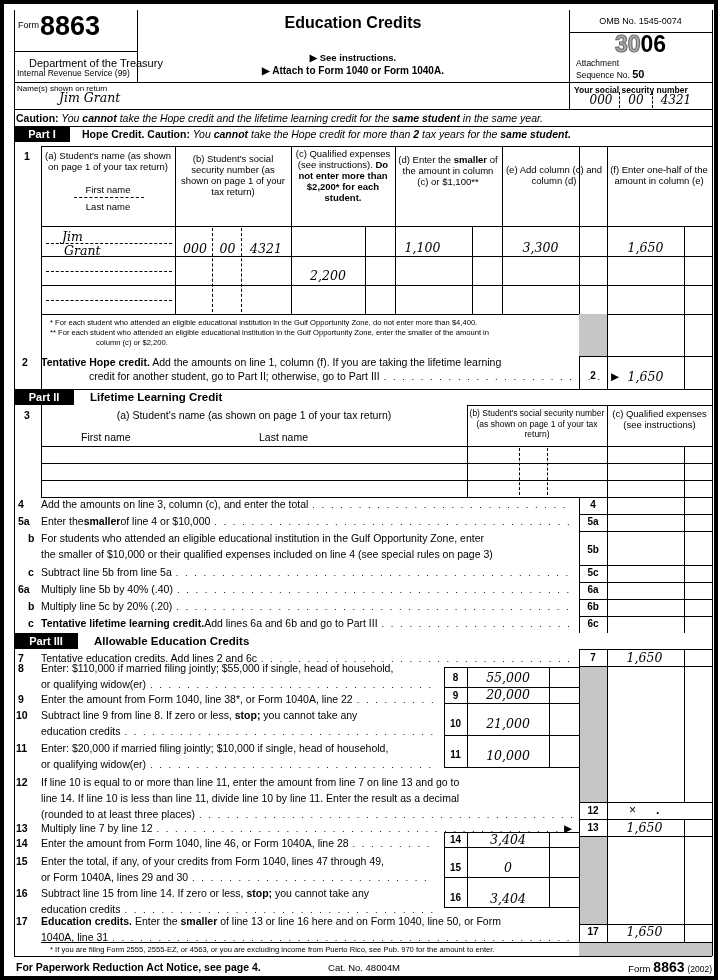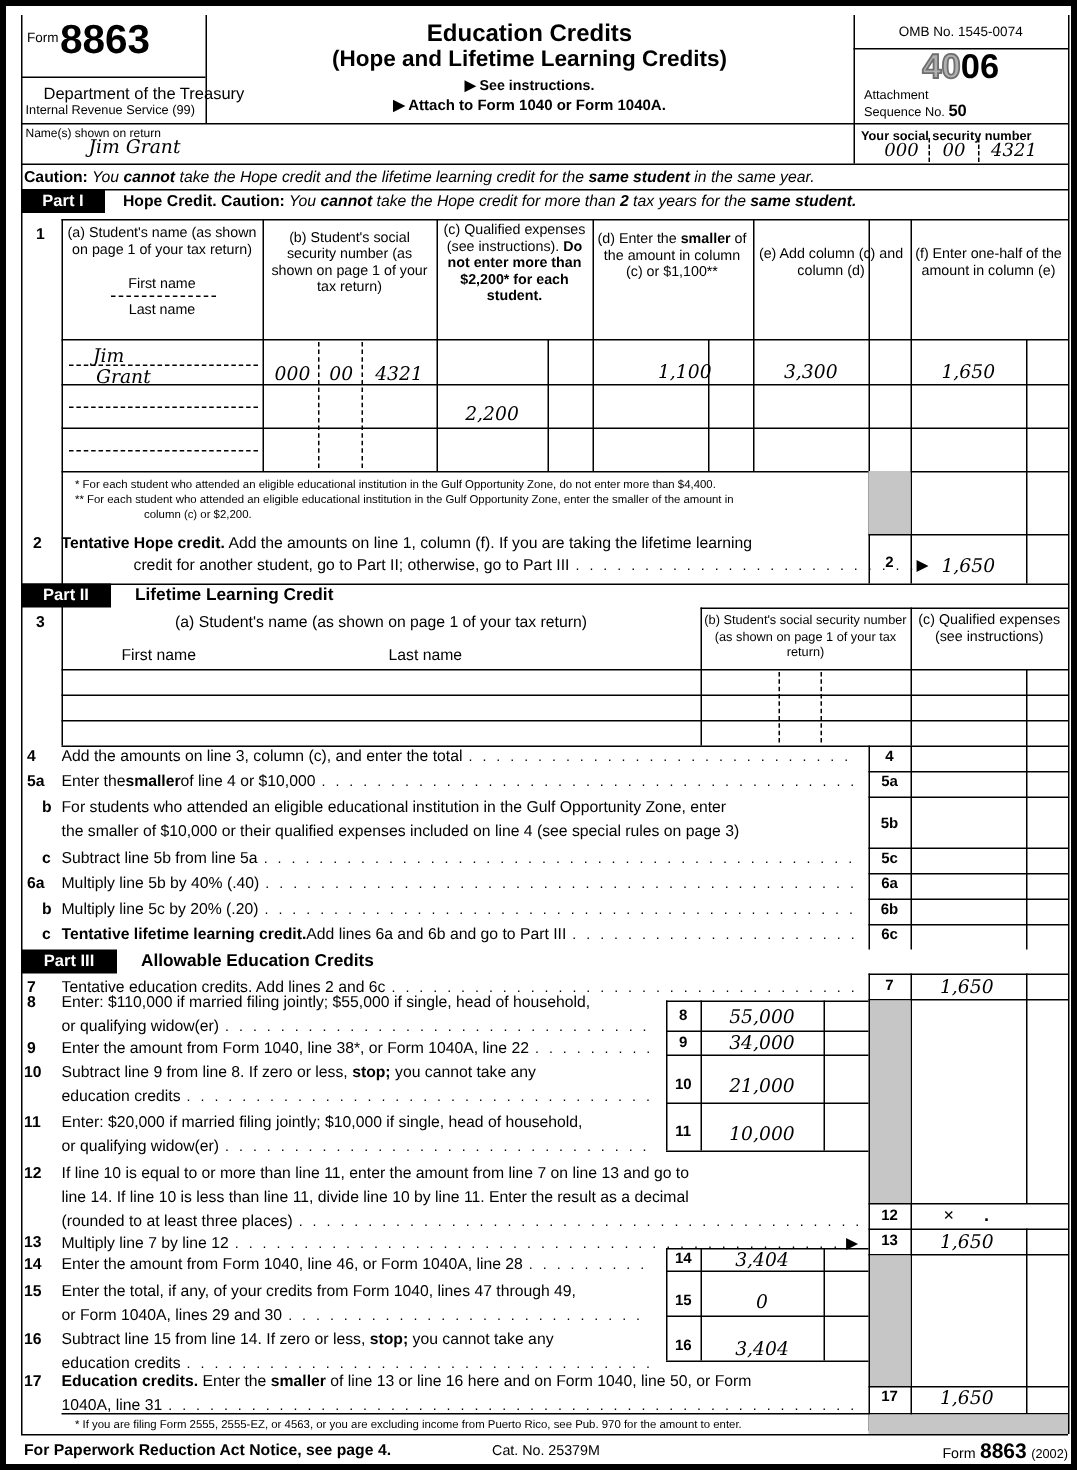--- a/index.html
+++ b/index.html
@@ -123,25 +123,24 @@
   <div class="h" style="left:440px;top:903px;width:135px;"></div>
   <div class="h" style="left:10px;top:952px;width:698px;"></div>
   <div class="dv" style="left:615px;top:88px;height:16px;"></div>
   <div class="dv" style="left:648px;top:88px;height:16px;"></div>
 
   <div class="t" style="left:14px;top:16px;font-size:9px;">Form</div>
   <div class="t b" style="left:36px;top:6px;font-size:27px;">8863</div>
   <div class="t sm" style="left:25px;top:53px;font-size:11px;">Department of the Treasury</div>
   <div class="t sm" style="left:13px;top:64px;font-size:8.5px;">Internal Revenue Service   (99)</div>
   <div class="t b ctr" style="left:133px;top:9px;width:432px;font-size:16px;">Education Credits</div>
-  <div class="t b ctr" style="left:133px;top:27px;width:432px;font-size:15px;">(Hope and Lifetime Learning Credits)</div>
   <div class="t b ctr" style="left:133px;top:48px;width:432px;font-size:9.5px;">▶ See instructions.</div>
   <div class="t b ctr" style="left:133px;top:61px;width:432px;font-size:10px;">▶ Attach to Form 1040 or Form 1040A.</div>
   <div class="t ctr" style="left:565px;top:12px;width:143px;font-size:9px;">OMB No. 1545-0074</div>
-  <div class="t ctr" style="left:565px;top:27px;width:143px;font-size:23px;font-weight:bold;"><span class="y20">40</span><span class="y06">06</span></div>
+  <div class="t ctr" style="left:565px;top:27px;width:143px;font-size:23px;font-weight:bold;"><span class="y20">30</span><span class="y06">06</span></div>
   <div class="t sm" style="left:572px;top:54px;font-size:8.5px;">Attachment</div>
   <div class="t" style="left:572px;top:64px;font-size:8.5px;"><span>Sequence No.</span> <span class="b" style="font-size:11px;">50</span></div>
 
   <div class="t" style="left:13px;top:80px;font-size:8px;">Name(s) shown on return</div>
   <div class="t hand" style="left:55px;top:86px;">Jim Grant</div>
   <div class="t b" style="left:570px;top:81px;font-size:8.5px;">Your social security number</div>
   <div class="entry hand" style="left:580px;top:89px;width:34px;font-size:12px;">000</div>
   <div class="entry hand" style="left:617px;top:89px;width:30px;font-size:12px;">00</div>
   <div class="entry hand" style="left:650px;top:89px;width:44px;font-size:12px;">4321</div>
 
@@ -159,21 +158,21 @@
   <div class="w" style="left:394px;top:150px;width:100px;"><span>(d) Enter the </span><span class="b">smaller</span><span> of the amount in column (c) or $1,100**</span></div>
   <div class="w" style="left:500px;top:160px;width:100px;">(e) Add column (c) and column (d)</div>
   <div class="w" style="left:605px;top:160px;width:100px;">(f) Enter one-half of the amount in column (e)</div>
 
   <div class="t hand" style="left:58px;top:225px;">Jim</div>
   <div class="t hand" style="left:60px;top:239px;">Grant</div>
   <div class="entry hand" style="left:174px;top:237px;width:34px;">000</div>
   <div class="entry hand" style="left:210px;top:237px;width:27px;">00</div>
   <div class="entry hand" style="left:239px;top:237px;width:46px;">4321</div>
   <div class="entry hand" style="left:287px;top:236px;width:74px;margin-top:28px;">2,200</div>
-  <div class="entry hand" style="left:414px;top:236px;width:77px;">1,100</div>
+  <div class="entry hand" style="left:380px;top:236px;width:77px;">1,100</div>
   <div class="entry hand" style="left:498px;top:236px;width:77px;">3,300</div>
   <div class="entry hand" style="left:603px;top:236px;width:77px;">1,650</div>
 
   <div class="t fn" style="left:46px;top:314px;">* For each student who attended an eligible educational institution in the Gulf Opportunity Zone, do not enter more than $4,400.</div>
   <div class="t fn" style="left:46px;top:324px;">** For each student who attended an eligible educational institution in the Gulf Opportunity Zone, enter the smaller of the amount in</div>
   <div class="t fn" style="left:58px;top:334px;padding-left:34px;">column (c) or $2,200.</div>
   <div class="num" style="left:18px;top:352px;">2</div>
   <div class="t" style="left:37px;top:352px;"><span class="b">Tentative Hope credit.</span><span> Add the amounts on line 1, column (f). If you are taking the lifetime learning</span></div>
   <div class="flexline" style="left:37px;top:366px;width:530px;padding-left:48px;">
       <span>credit for another student, go to Part II; otherwise, go to Part III</span>
@@ -255,21 +254,21 @@
     </div>
   <div class="boxlbl" style="left:440px;top:668px;width:23px;">8</div>
   <div class="entry hand" style="left:463px;top:666px;width:82px;">55,000</div>
 
   <div class="num" style="left:14px;top:689px;">9</div>
   <div class="flexline" style="left:37px;top:689px;width:395px;">
       <span>Enter the amount from Form 1040, line 38*, or Form 1040A, line 22</span>
       <span class="leader">. . . . . . . . . . . . . . . . . . . . . . . . . . . . . . . . . . . . . . . . . . . . . . . . . . . . . . . .</span>
     </div>
   <div class="boxlbl" style="left:440px;top:686px;width:23px;">9</div>
-  <div class="entry hand" style="left:463px;top:683px;width:82px;">34,000</div>
+  <div class="entry hand" style="left:463px;top:683px;width:82px;">20,000</div>
 
   <div class="num" style="left:12px;top:705px;">10</div>
   <div class="t" style="left:37px;top:705px;"><span>Subtract line 9 from line 8. If zero or less, </span><span class="b">stop;</span><span> you cannot take any</span></div>
   <div class="flexline" style="left:37px;top:721px;width:395px;">
       <span>education credits</span>
       <span class="leader">. . . . . . . . . . . . . . . . . . . . . . . . . . . . . . . . . . . . . . . . . . . . . . . . . . . . . . . .</span>
     </div>
   <div class="boxlbl" style="left:440px;top:714px;width:23px;">10</div>
   <div class="entry hand" style="left:463px;top:712px;width:82px;">21,000</div>
 
@@ -333,16 +332,16 @@
   <div class="flexline" style="left:37px;top:927px;width:531px;">
       <span>1040A, line 31</span>
       <span class="leader">. . . . . . . . . . . . . . . . . . . . . . . . . . . . . . . . . . . . . . . . . . . . . . . . . . . . . . . .</span>
     </div>
   <div class="boxlbl" style="left:575px;top:922px;width:28px;">17</div>
   <div class="entry hand" style="left:603px;top:920px;width:75px;">1,650</div>
 
   <div class="t fn" style="left:46px;top:941px;">* If you are filing Form 2555, 2555-EZ, or 4563, or you are excluding income from Puerto Rico, see Pub. 970 for the amount to enter.</div>
 
   <div class="t b" style="left:12px;top:957px;">For Paperwork Reduction Act Notice, see page 4.</div>
-  <div class="t ctr" style="left:260px;top:958px;width:200px;font-size:9.5px;">Cat. No. 25379M</div>
+  <div class="t ctr" style="left:260px;top:958px;width:200px;font-size:9.5px;">Cat. No. 48004M</div>
   <div class="t" style="left:560px;top:955px;width:148px;text-align:right;"><span style="font-size:9.5px;">Form</span>&nbsp;<span class="b" style="font-size:14px;">8863</span>&nbsp;<span style="font-size:8.5px;">(2002)</span></div>
 
 </div>
 
 </body></html>

